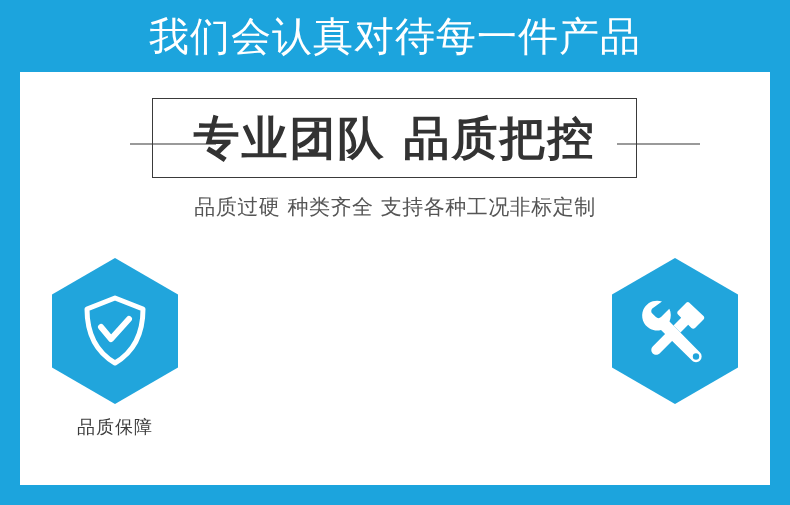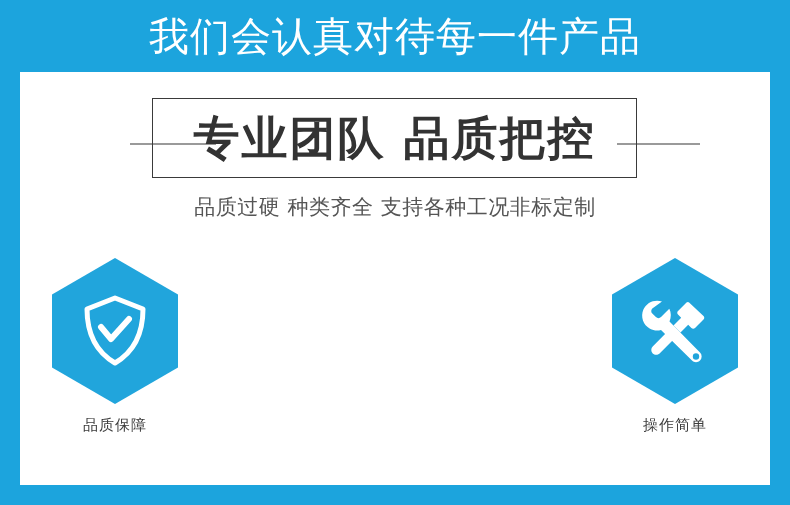--- a/index.html
+++ b/index.html
@@ -129,21 +129,21 @@
     display: flex;
     align-items: center;
     justify-content: center;
   }
   .hexagon svg {
     display: block;
   }
   .feature-label {
     margin-top: 14px;
     color: #3c3c3c;
-    font-size: 15px;
+    font-size: 18px;
     letter-spacing: 1px;
     line-height: 1;
     white-space: nowrap;
   }
 </style>
 </head>
 <body>
 
 <div id="banner">
 
@@ -191,20 +191,19 @@
               <path d="M25.0 8.5 C17.5 6.0 9.5 9.5 6.4 16.6 C3.3 23.8 6.2 32.1 13.0 35.8
                        C16.5 37.7 20.5 38.0 24.0 37.0 L55.0 67.5
                        C57.2 69.7 60.8 69.7 63.0 67.5 C65.2 65.3 65.2 61.7 63.0 59.5
                        L32.5 28.5 C34.3 24.5 34.3 19.8 32.3 15.8 L24.0 24.1
                        C22.6 25.5 20.3 25.5 18.9 24.1 L15.3 20.5
                        C13.9 19.1 13.9 16.8 15.3 15.4 Z"></path>
               <circle cx="59.0" cy="63.5" r="3.2" fill="#21A5DC"></circle>
             </svg>
           </span>
         </div>
-        <div class="feature-label">操作简单</div>
       </div>
 
 
 
     </div>
   </div>
 </div>
 
 </body></html>

